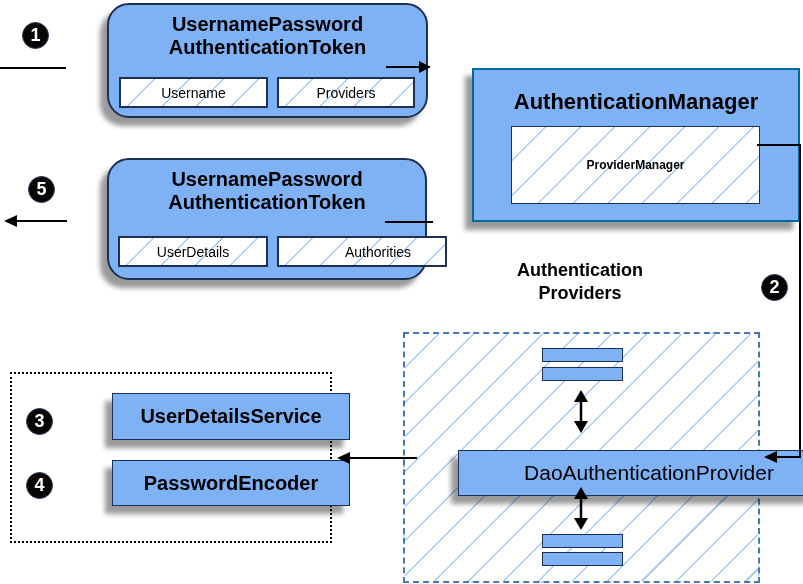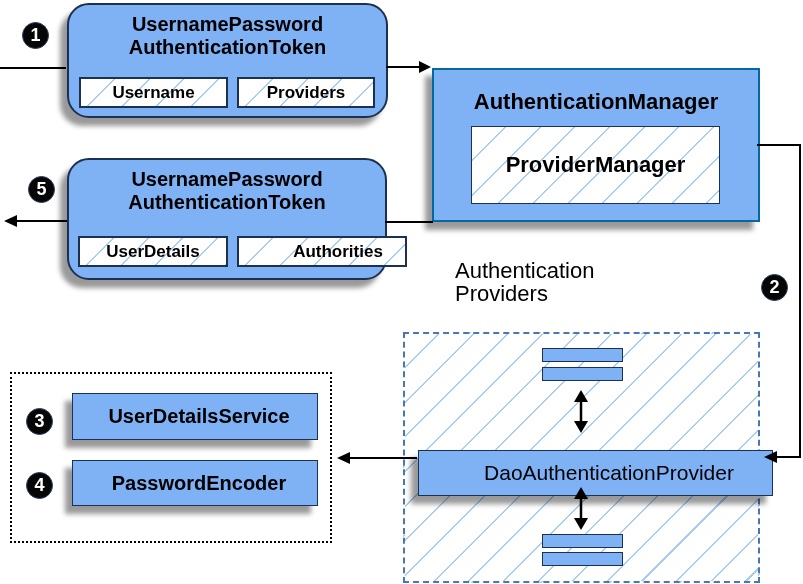--- a/index.html
+++ b/index.html
@@ -5,21 +5,21 @@
   html,body{margin:0;padding:0;background:#ffffff;}
   .canvas{
     position:relative;
     width:803px;height:584px;
     background:#ffffff;
     font-family:"Liberation Sans", sans-serif;
     overflow:hidden;
     color:#000;
   }
   
-  .shadow{ box-shadow:-7px 8px 5px rgba(0,0,0,0.40); }
+  .shadow{ box-shadow:-7px 8px 5px rgba(0,0,0,0.40);margin-left:40px; }
   .hatch{
     background-color:#ffffff;
     background-image:repeating-linear-gradient(135deg,
       rgba(255,255,255,0) 0px, rgba(255,255,255,0) 23px,
       #a9cdf2 23px, #a9cdf2 24.5px);
   }
   .center{ display:flex; align-items:center; justify-content:center; }
 
   
   svg.wires{ position:absolute; left:0; top:0; z-index:5; pointer-events:none; }
@@ -31,55 +31,55 @@
   .token{
     position:absolute; border-radius:22px;
     background:#7fb1f5; border:2px solid #1c3152;
   }
   .token-a{ left:67px; top:3px; width:317px; height:111px; }
   .token-b{ left:67px; top:158px; width:316px; height:118px; }
   .token-title{ text-align:center; font-weight:bold; font-size:20px; line-height:23px; padding-top:8px; }
   .chip{
     position:absolute; height:27px;
     border:2px solid #1c3152;
-    font-weight:bold; font-size:17px;
+    font-weight:normal; font-size:14px;
     display:flex; align-items:center; justify-content:center;
   }
   .token-a .chip{ top:72px; }
   .token-b .chip{ top:76px; }
 
   
   .am{ position:absolute; left:432px; top:68px; width:324px; height:150px;
        background:#7fb1f5; border:2px solid #0369a1; }
   .am-title{ margin-top:19px; text-align:center; font-weight:bold; font-size:22px; }
   .pm{ position:absolute; left:37px; top:56px; width:247px; height:76px;
-       border:1.5px solid #1c3152; font-weight:bold; font-size:22px; }
+       border:1.5px solid #1c3152; font-weight:bold; font-size:12px; }
 
   
   .prov-heading{ position:absolute; left:455px; top:259px; width:250px;
-       text-align:left; font-weight:normal; font-size:22px; line-height:23px; }
+       text-align:center; font-weight:bold; font-size:18px; line-height:23px; }
   .dashedbox{
     position:absolute; left:403px; top:332px; width:353px; height:247px;
     border:2px dashed #4778b3;
   }
   .bar{ position:absolute; left:137px; width:79px; height:12px;
         background:#7fb1f5; border:1.5px solid #1c3152; }
   .bar1{ top:14px; } .bar2{ top:33px; } .bar3{ top:200px; } .bar4{ top:218px; }
   .dao{ position:absolute; left:13px; top:116px; width:326px; height:44px;
         background:#7fb1f5; border:1.5px solid #1c3152;
         font-weight:normal; font-size:21px;padding-left:27px; }
 
   
   .dottedbox{ position:absolute; left:10px; top:372px; width:318px; height:167px;
         border:2px dotted #000; }
   .svc{ position:absolute; left:60px; width:236px;
         background:#7fb1f5; border:1.5px solid #1c3152;
         font-weight:bold; font-size:20px; }
-  .svc-a{ top:19px; height:45px;padding-left:8px; }
-  .svc-b{ top:86px; height:44px;padding-left:8px; }
+  .svc-a{ top:19px; height:45px; }
+  .svc-b{ top:86px; height:44px; }
 
   
   .step{
     position:absolute; width:27px; height:27px; border-radius:50%;
     background:#060606; color:#fff; z-index:6;
     display:flex; align-items:center; justify-content:center;
     font-weight:bold; font-size:18px;
     border:1px solid #2e3f5c; box-sizing:border-box;
   }
   .step1{ left:22px;  top:22px;  }

